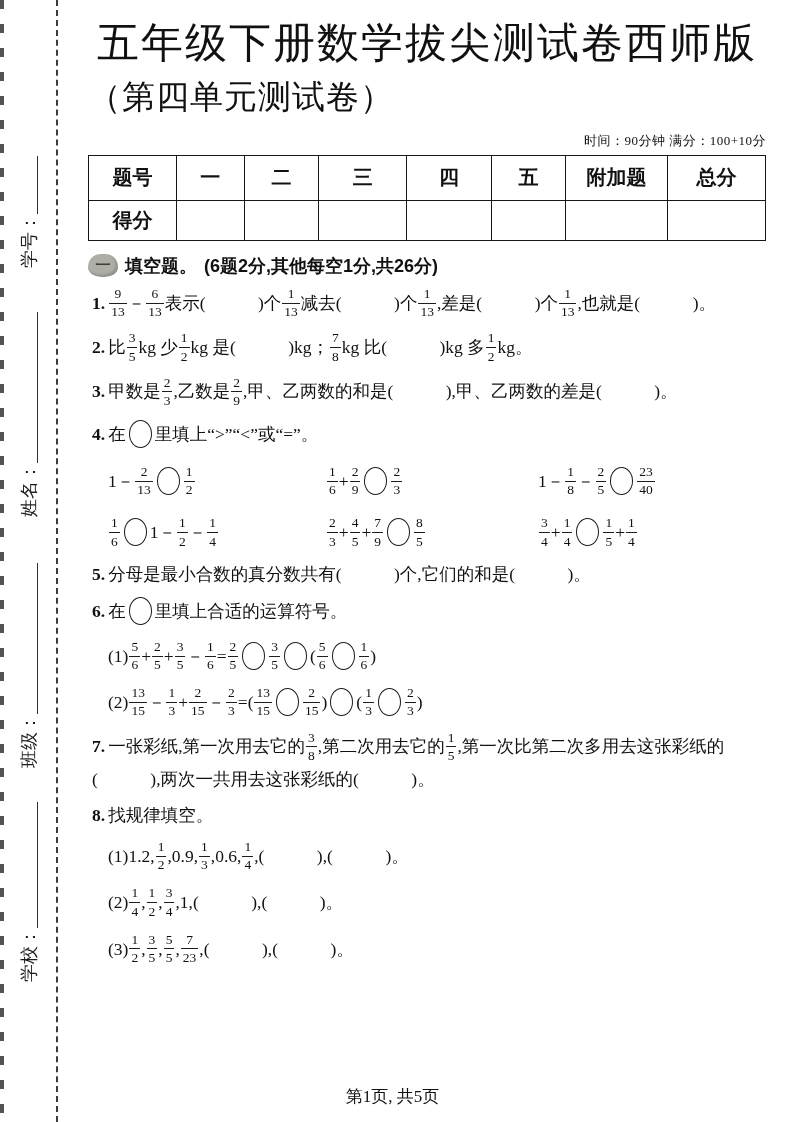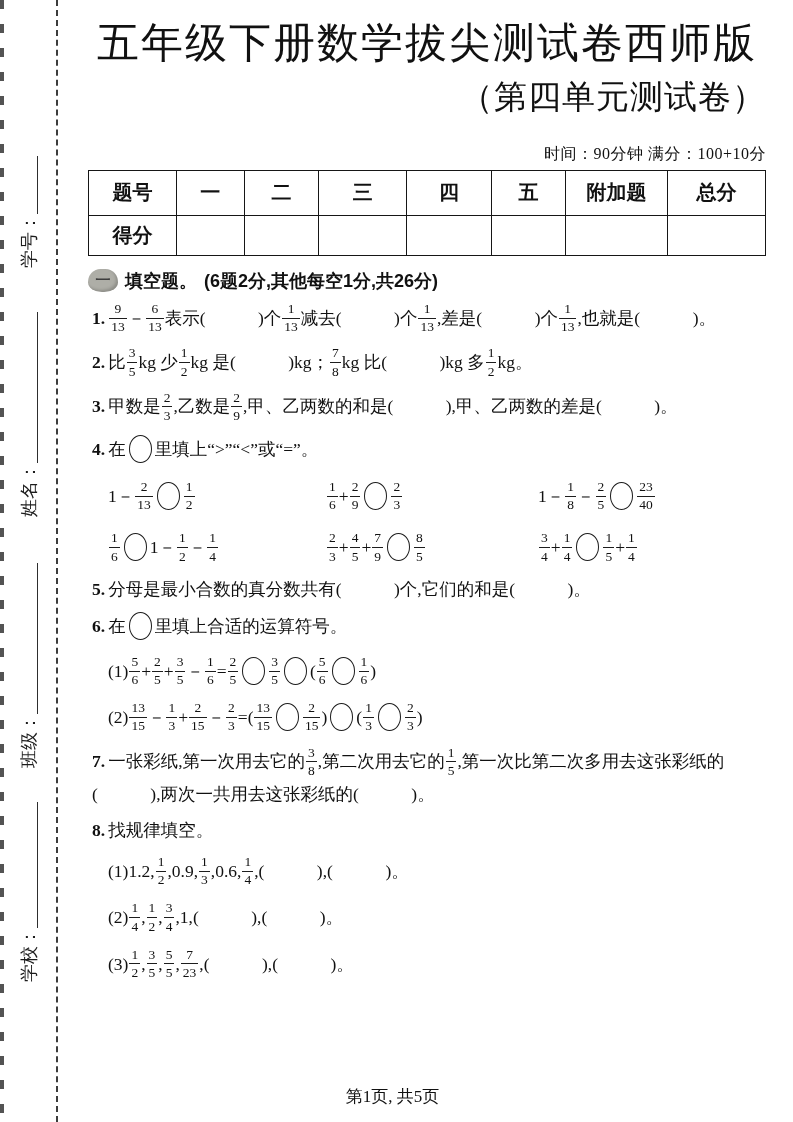--- a/index.html
+++ b/index.html
@@ -16,22 +16,22 @@
 
   
   .m-item{position:absolute;left:16px;transform:rotate(-90deg);transform-origin:0 0;
     display:flex;align-items:flex-end;height:26px;font-size:18px;white-space:nowrap;color:#1c1c1c;}
   .m-label{padding-bottom:1px;}
   .m-line{flex:1;border-bottom:1.6px solid #2e2e2e;margin-bottom:4px;}
 
   .main{position:absolute;left:88px;top:2px;width:678px;}
 
   .title{margin:16px 0 0;text-align:center;font-size:42px;font-weight:500;letter-spacing:2px;line-height:1.2;}
-  .subtitle{margin:10px 0 0;text-align:right;font-size:33px;font-weight:400;letter-spacing:1px;line-height:1.2;}
-  .info{margin-top:26px;text-align:right;font-size:16px;letter-spacing:.5px;}
+  .subtitle{margin:10px 0 0;text-align:left;font-size:33px;font-weight:400;letter-spacing:1px;line-height:1.2;}
+  .info{margin-top:14px;text-align:right;font-size:13px;letter-spacing:.5px;}
 
   table.score{width:100%;border-collapse:collapse;margin-top:5px;table-layout:fixed;}
   table.score th,table.score td{border:1.8px solid #161616;text-align:center;
     font-family:"Liberation Sans","DejaVu Sans",sans-serif;font-weight:700;font-size:20px;}
   table.score th{height:42px;margin-left:9px;}
   table.score td{height:37px;}
 
   .section-head{display:flex;align-items:center;gap:7px;margin-top:13px;
     font-family:"Liberation Sans","DejaVu Sans",sans-serif;font-size:18px;font-weight:700;}
   .badge{flex:0 0 auto;width:30px;height:23px;background:#aeaea7;color:#3d3d3d;

